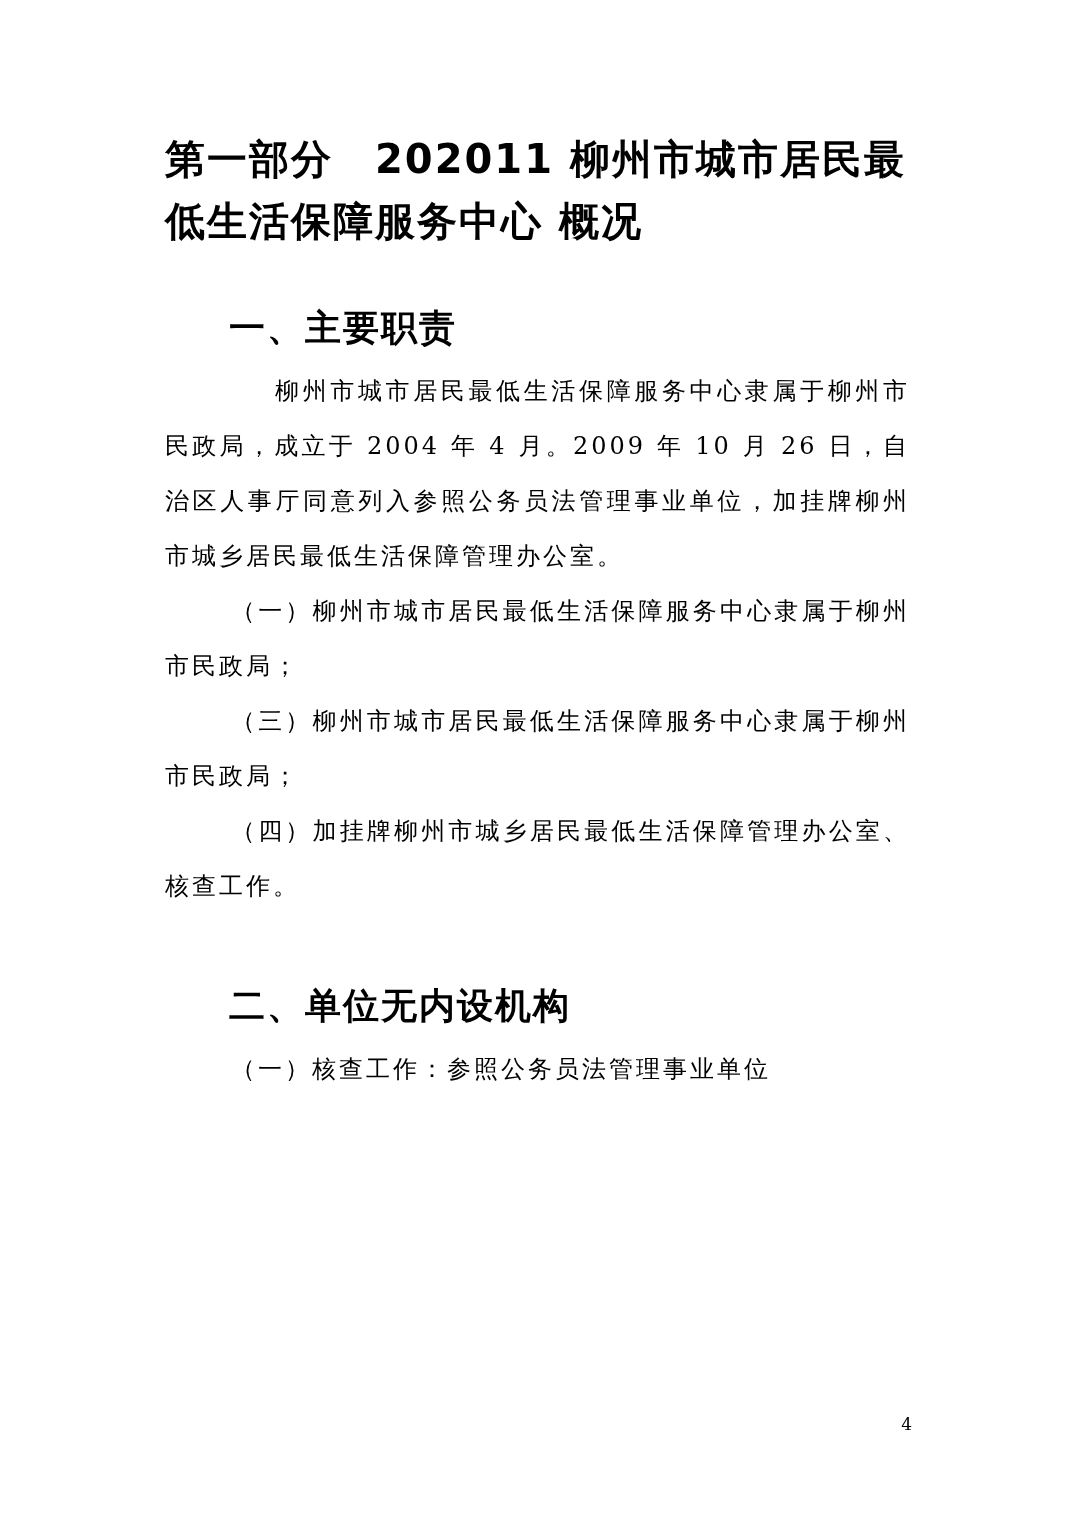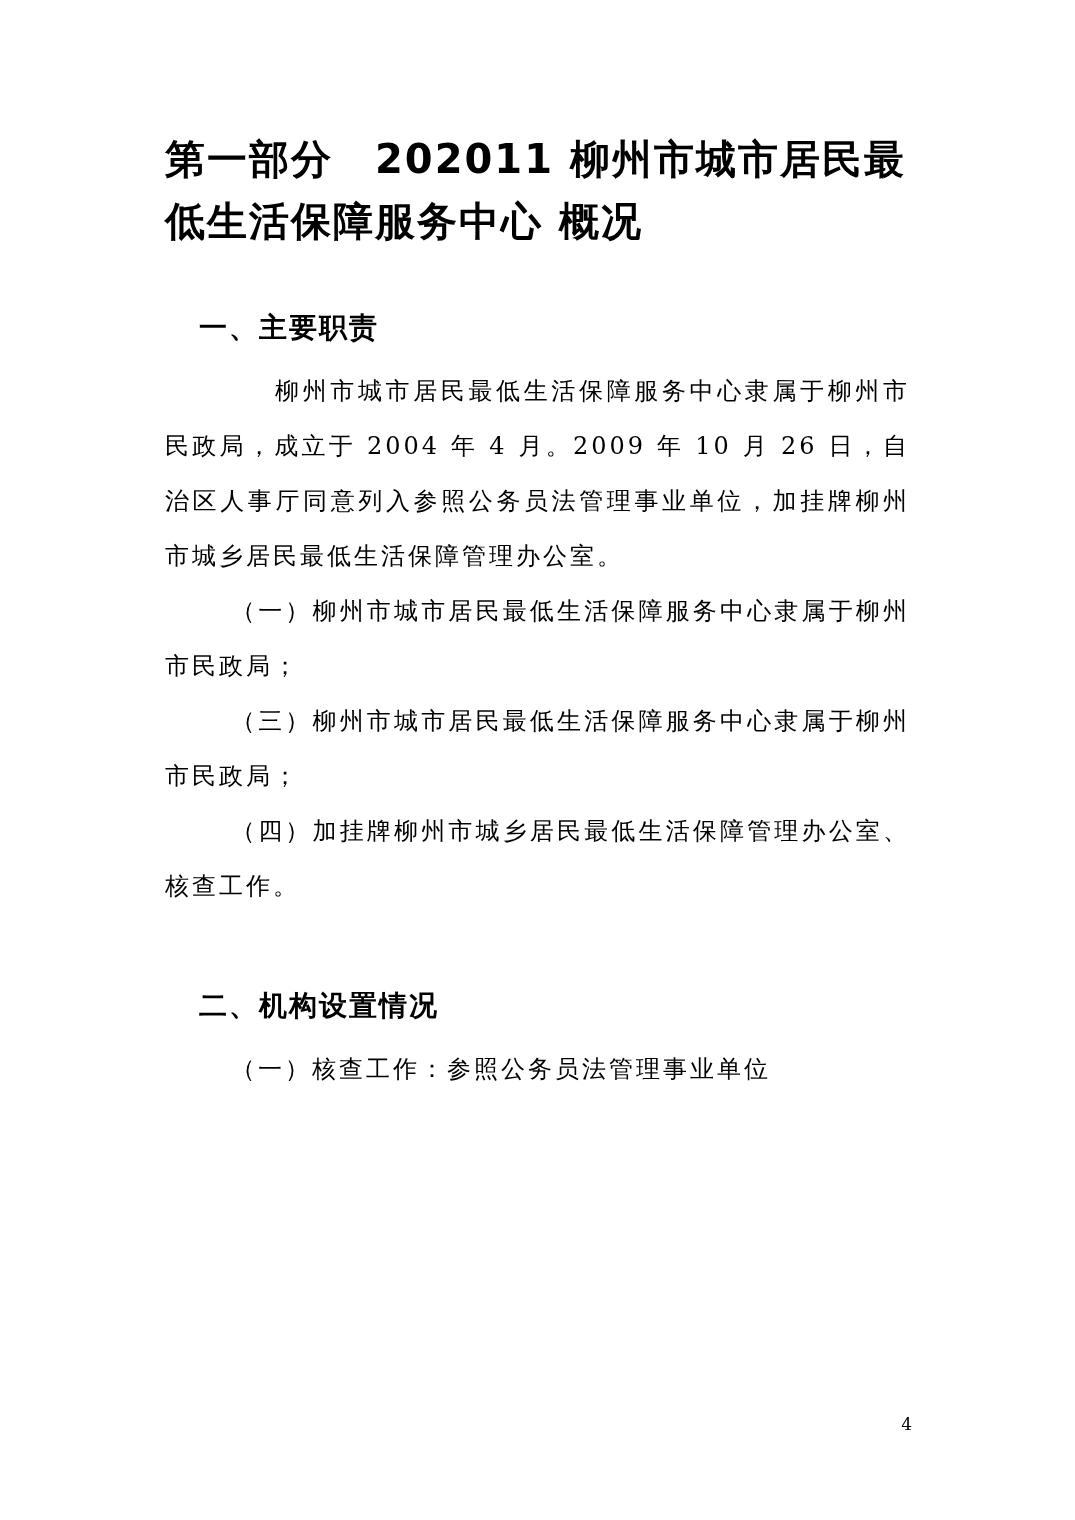--- a/index.html
+++ b/index.html
@@ -23,24 +23,24 @@
     margin: 0;
     font-family: "DejaVu Sans", "Liberation Sans", sans-serif;
     font-weight: bold;
     font-size: 40px;
     line-height: 62px;
     letter-spacing: 2px;
     text-align: left;
     color: #000000;
   }
   .section-heading {
-    margin: 0 0 0 34px;
+    margin: 0 0 0 64px;
     font-family: "DejaVu Sans", "Liberation Sans", sans-serif;
     font-weight: bold;
-    font-size: 28px;
+    font-size: 36px;
     line-height: 40px;
     letter-spacing: 2px;
     color: #000000;
   }
   .section-heading.first {
     margin-top: 56px;
   }
   .section-heading.second {
     margin-top: 72px;
   }
@@ -83,21 +83,21 @@
 
     <h2 class="section-heading first">一、主要职责</h2>
 
     <div class="section-body">
       <p class="para indent-wide">柳州市城市居民最低生活保障服务中心隶属于柳州市民政局，成立于 2004 年 4 月。2009 年 10 月 26 日，自治区人事厅同意列入参照公务员法管理事业单位，加挂牌柳州市城乡居民最低生活保障管理办公室。</p>
       <p class="para indent-normal">（一）柳州市城市居民最低生活保障服务中心隶属于柳州市民政局；</p>
       <p class="para indent-normal">（三）柳州市城市居民最低生活保障服务中心隶属于柳州市民政局；</p>
       <p class="para indent-normal">（四）加挂牌柳州市城乡居民最低生活保障管理办公室、核查工作。</p>
     </div>
 
-    <h2 class="section-heading second">二、机构设置情况</h2>
+    <h2 class="section-heading second">二、单位无内设机构</h2>
 
     <div class="section-body">
       <p class="para indent-normal">（一）核查工作：参照公务员法管理事业单位</p>
     </div>
 
   </div>
 
   <div class="page-number">4</div>
 </div>
 

